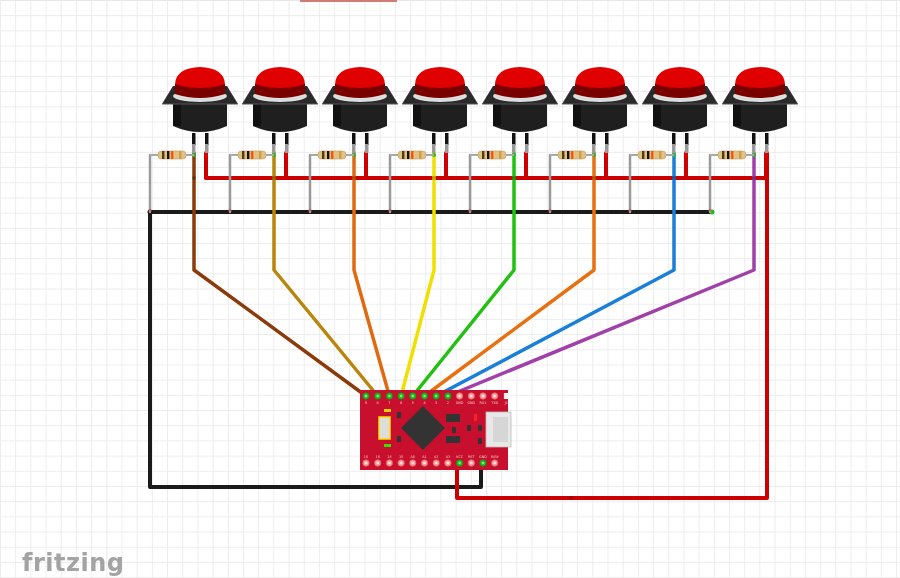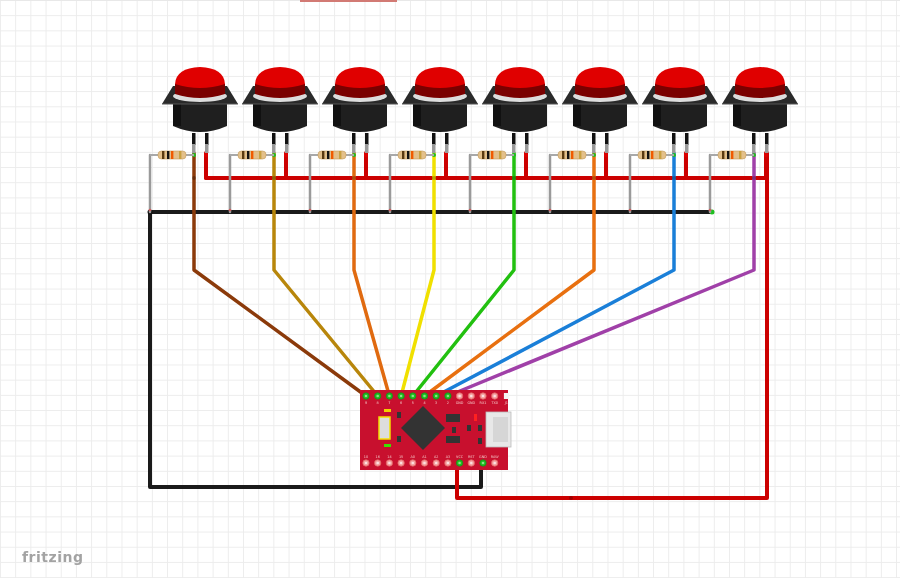--- a/index.html
+++ b/index.html
@@ -10,21 +10,21 @@
       linear-gradient(to right, #ececec 1px, transparent 1px),
       linear-gradient(to bottom, #ececec 1px, transparent 1px);
     background-size: 15.2px 15.2px;
     font-family: "DejaVu Sans", sans-serif;
   }
   #canvas { position: absolute; left: 0; top: 0; width: 900px; height: 578px; }
   .top-tab { position: absolute; left: 300px; top: 0; width: 97px; height: 2px; background: #d27a74; }
   .top-rule { position: absolute; left: 0; top: 0; width: 900px; height: 1px; background: #e8e8e8; }
   .logo {
     position: absolute; left: 22px; top: 549px;
-    font-family: "DejaVu Sans", sans-serif; font-size: 14px; font-weight: bold;
+    font-family: "DejaVu Sans", sans-serif; font-size: 24px; font-weight: bold;
     color: #a3a3a3; letter-spacing: 0.5px;
   }
   .pin-label { font-family: "DejaVu Sans", sans-serif; font-size: 3.4px; fill: #f3c4c4; text-anchor: middle; }
 </style>
 </head>
 <body>
 
 <div class="top-rule"></div>
 <div class="top-tab"></div>
 

